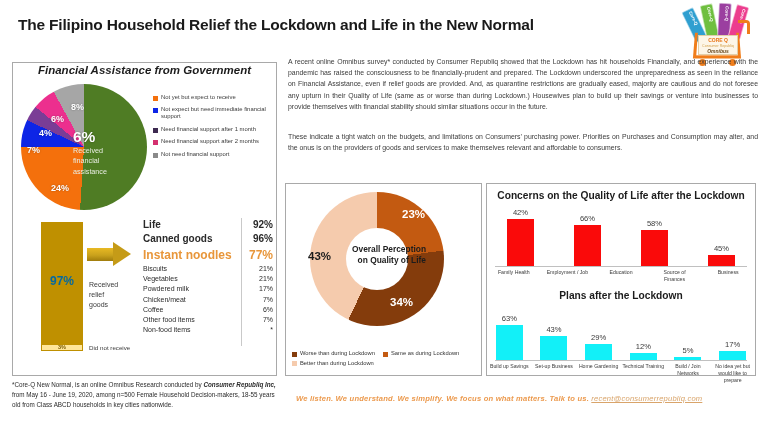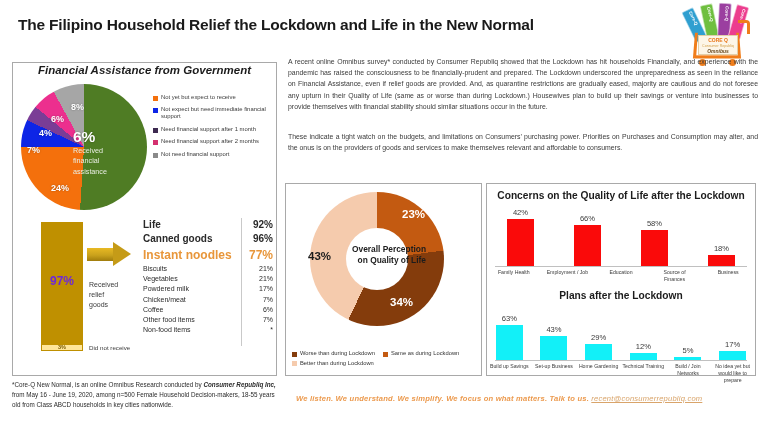--- a/index.html
+++ b/index.html
@@ -101,21 +101,21 @@
 
   
   .relief-title { font-size: 11.5px; margin-top: 4px; }
   .relief-area { position: relative; height: 150px; margin-top: 6px; }
   .bar-big {
     position: absolute; left: 28px; top: 6px; width: 42px; height: 122px;
     background: #bf9000;
   }
   .bar-big-lbl {
     position: absolute; left: 28px; top: 58px; width: 42px; text-align: center;
-    color: #6d28d9; font-weight: bold; font-size: 12px;
+    color: #0369a1; font-weight: bold; font-size: 12px;
   }
   .bar-small {
     position: absolute; left: 28px; top: 128px; width: 42px; height: 7px;
     background: #ffe699; border: 1px solid #bf9000;
   }
   .bar-small-lbl {
     position: absolute; left: 28px; top: 128px; width: 42px; text-align: center;
     color: #7a5c00; font-weight: bold; font-size: 5.5px;
   }
   .recv-lbl {
@@ -366,21 +366,21 @@
       </div>
       <div class="bar-col">
         <div class="bar-val">66%</div>
         <div class="bar-rect bar-red" style="height:40.92px"></div>
       </div>
       <div class="bar-col">
         <div class="bar-val">58%</div>
         <div class="bar-rect bar-red" style="height:35.96px"></div>
       </div>
       <div class="bar-col">
-        <div class="bar-val">18%</div>
+        <div class="bar-val">45%</div>
         <div class="bar-rect bar-red" style="height:11.16px"></div>
       </div>
     </div>
   <div class="axis" style="margin:0 8px;"></div>
   <div id="concerns-cats" style="display:flex;justify-content:space-around;">
       <div class="bar-cat" style="width: 44px; text-align: center;">Family Health</div>
       <div class="bar-cat" style="width: 44px; text-align: center;">Employment / Job</div>
       <div class="bar-cat" style="width: 44px; text-align: center;">Education</div>
       <div class="bar-cat" style="width: 44px; text-align: center;">Source of Finances</div>
       <div class="bar-cat" style="width: 44px; text-align: center;">Business</div>

